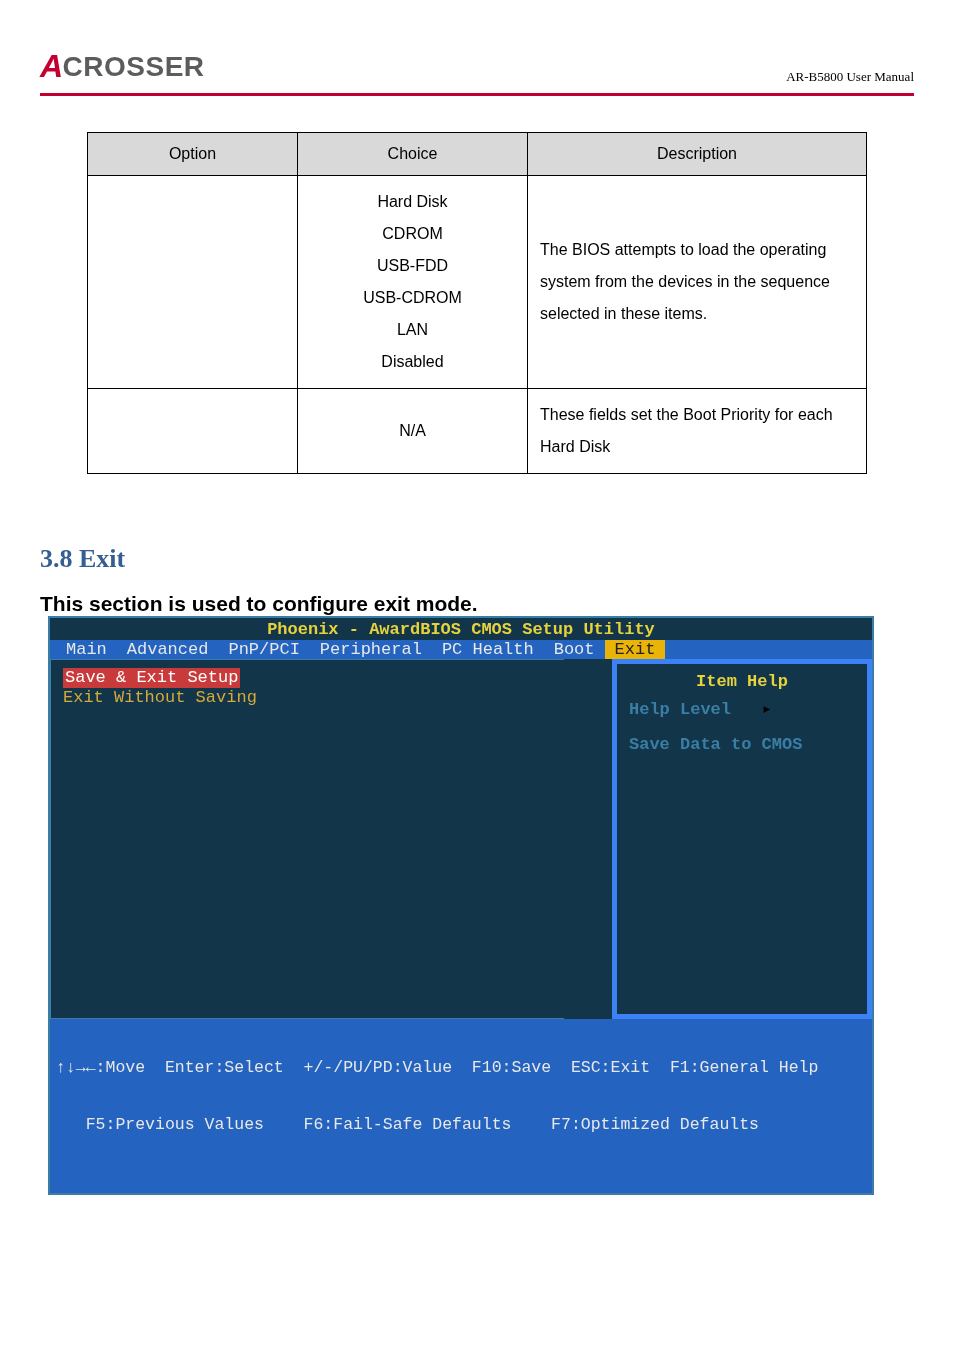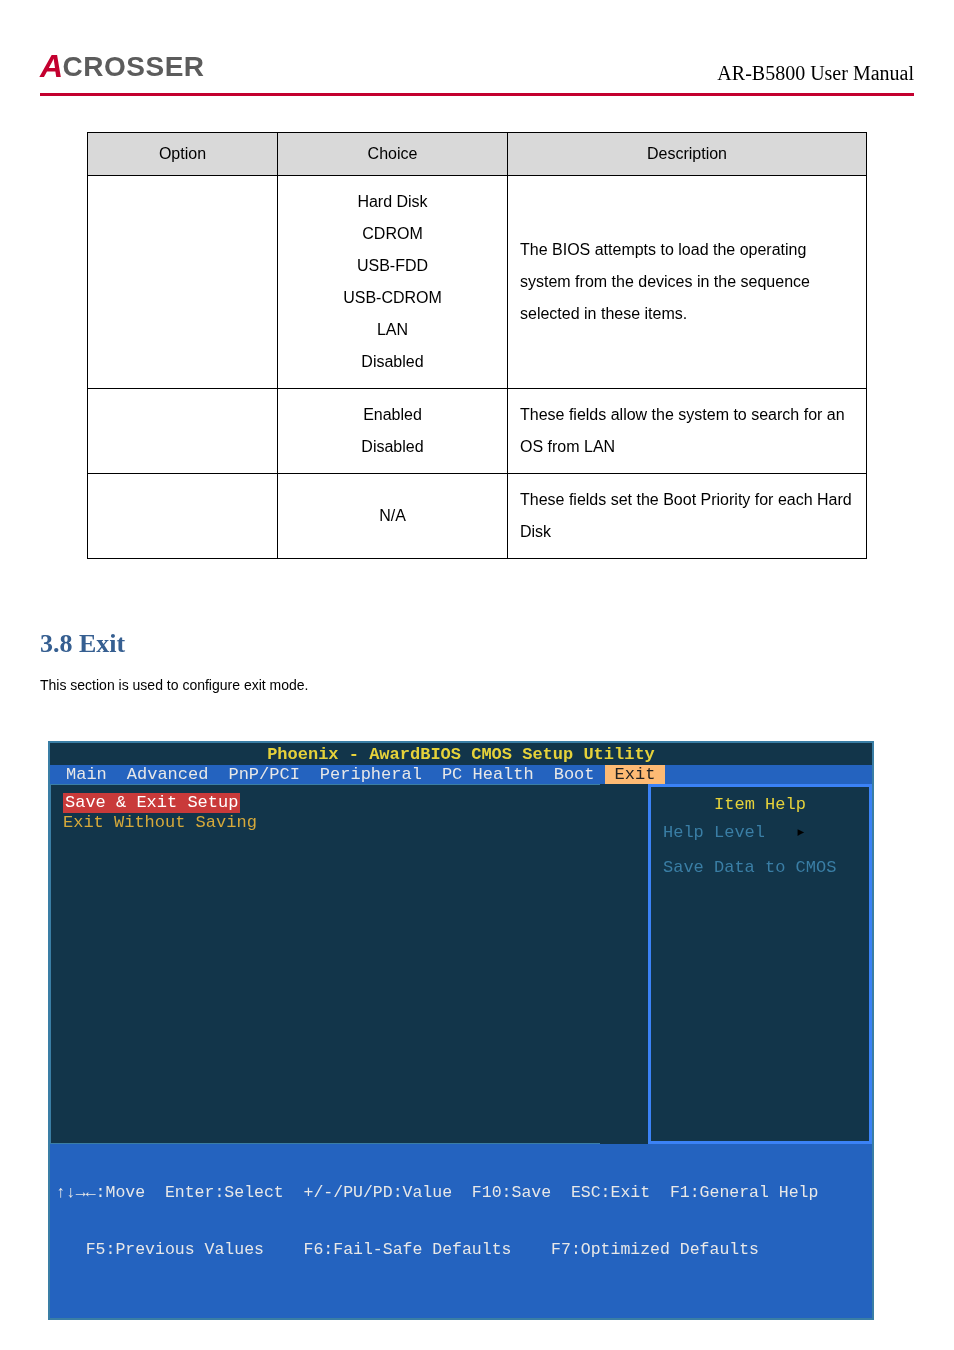--- a/index.html
+++ b/index.html
@@ -29,21 +29,21 @@
   }
   .logo-a {
     color: #c3002f;
     font-size: 32px;
     font-weight: bold;
     font-style: italic;
     margin-right: -1px;
   }
   .doc-title {
     font-family: "Times New Roman", serif;
-    font-size: 20px;
+    font-size: 13px;
     color: #000;
   }
   .red-rule {
     height: 3px;
     background: #c3002f;
     margin-bottom: 36px;
   }
   table.opts {
     border-collapse: collapse;
     width: 780px;
@@ -67,22 +67,22 @@
   .desc-cell { line-height: 2.0; }
 
   .section-heading {
     font-family: "Times New Roman", serif;
     font-size: 26px;
     font-weight: bold;
     color: #365f91;
     margin: 0 0 18px 0;
   }
   .section-body {
-    font-size: 14px;
-    margin-bottom: 48px;
+    font-size: 21px;
+    font-weight: bold;
   }
 
   .bios {
     width: 826px;
     margin: 0 0 0 8px;
     border: 2px solid #3a7ea5;
     font-family: "Courier New", monospace;
     font-size: 17px;
     background: #12354a;
     line-height: 1.15;
@@ -99,40 +99,41 @@
     background: #2463bf;
     color: #e8e8e8;
     display: flex;
     padding: 0 6px;
   }
   .bios-tab {
     padding: 0 10px;
     white-space: pre;
   }
   .bios-tab.active {
-    background: #fdba74;
+    background: #eab308;
     color: #222;
   }
   .bios-body {
     display: flex;
     background: #12354a;
     padding: 0;
     min-height: 360px;
     gap: 48px;
   }
   .bios-left {
     flex: 1;
     border: 1px solid #3a7ea5;
     border-right: none;
     padding: 8px 12px;
   }
   .bios-right {
-    width: 224px;
-    border: 3px solid #3b82f6;
+    width: 260px;
+    border: 5px solid #3b82f6;
     padding: 8px 12px;
+    font-weight: bold;
   }
   .bios-item {
     color: #d6a93a;
     white-space: pre;
   }
   .bios-item.sel {
     background: #c93a3a;
     color: #ffffff;
     display: inline-block;
     padding: 0 2px;
@@ -168,48 +169,40 @@
       <span class="logo-a">A</span>
         <span>CROSSER</span>
     </div>
     <div class="doc-title">AR-B5800 User Manual</div>
   </div>
   <div class="red-rule"></div>
 
   <table class="opts">
     <thead>
       <tr>
-        <th style="width:190px">Option</th>
+        <th style="width:210px">Option</th>
         <th style="width:230px">Choice</th>
         <th>Description</th>
       </tr>
     </thead>
     <tbody>
       <tr>
         <td></td>
         <td class="center choice-line">
           <div>Hard Disk</div>
           <div>CDROM</div>
           <div>USB-FDD</div>
           <div>USB-CDROM</div>
           <div>LAN</div>
           <div>Disabled</div>
         </td>
         <td class="desc-cell">The BIOS attempts to load the operating system from the devices in the sequence selected in these items.</td>
       </tr>
       <tr>
         <td></td>
-        <td class="center choice-line">
-          <div>Enabled</div>
-          <div>Disabled</div>
-        </td>
-        <td class="desc-cell">These fields allow the system to search for an OS from LAN</td>
-      </tr>
-      <tr>
-        <td></td>
         <td class="center" style="padding:22px 12px">N/A</td>
         <td class="desc-cell">These fields set the Boot Priority for each Hard Disk</td>
       </tr>
     </tbody>
   </table>
 
   <div class="section-heading">3.8 Exit</div>
   <div class="section-body">This section is used to configure exit mode.</div>
 
   <div class="bios">

